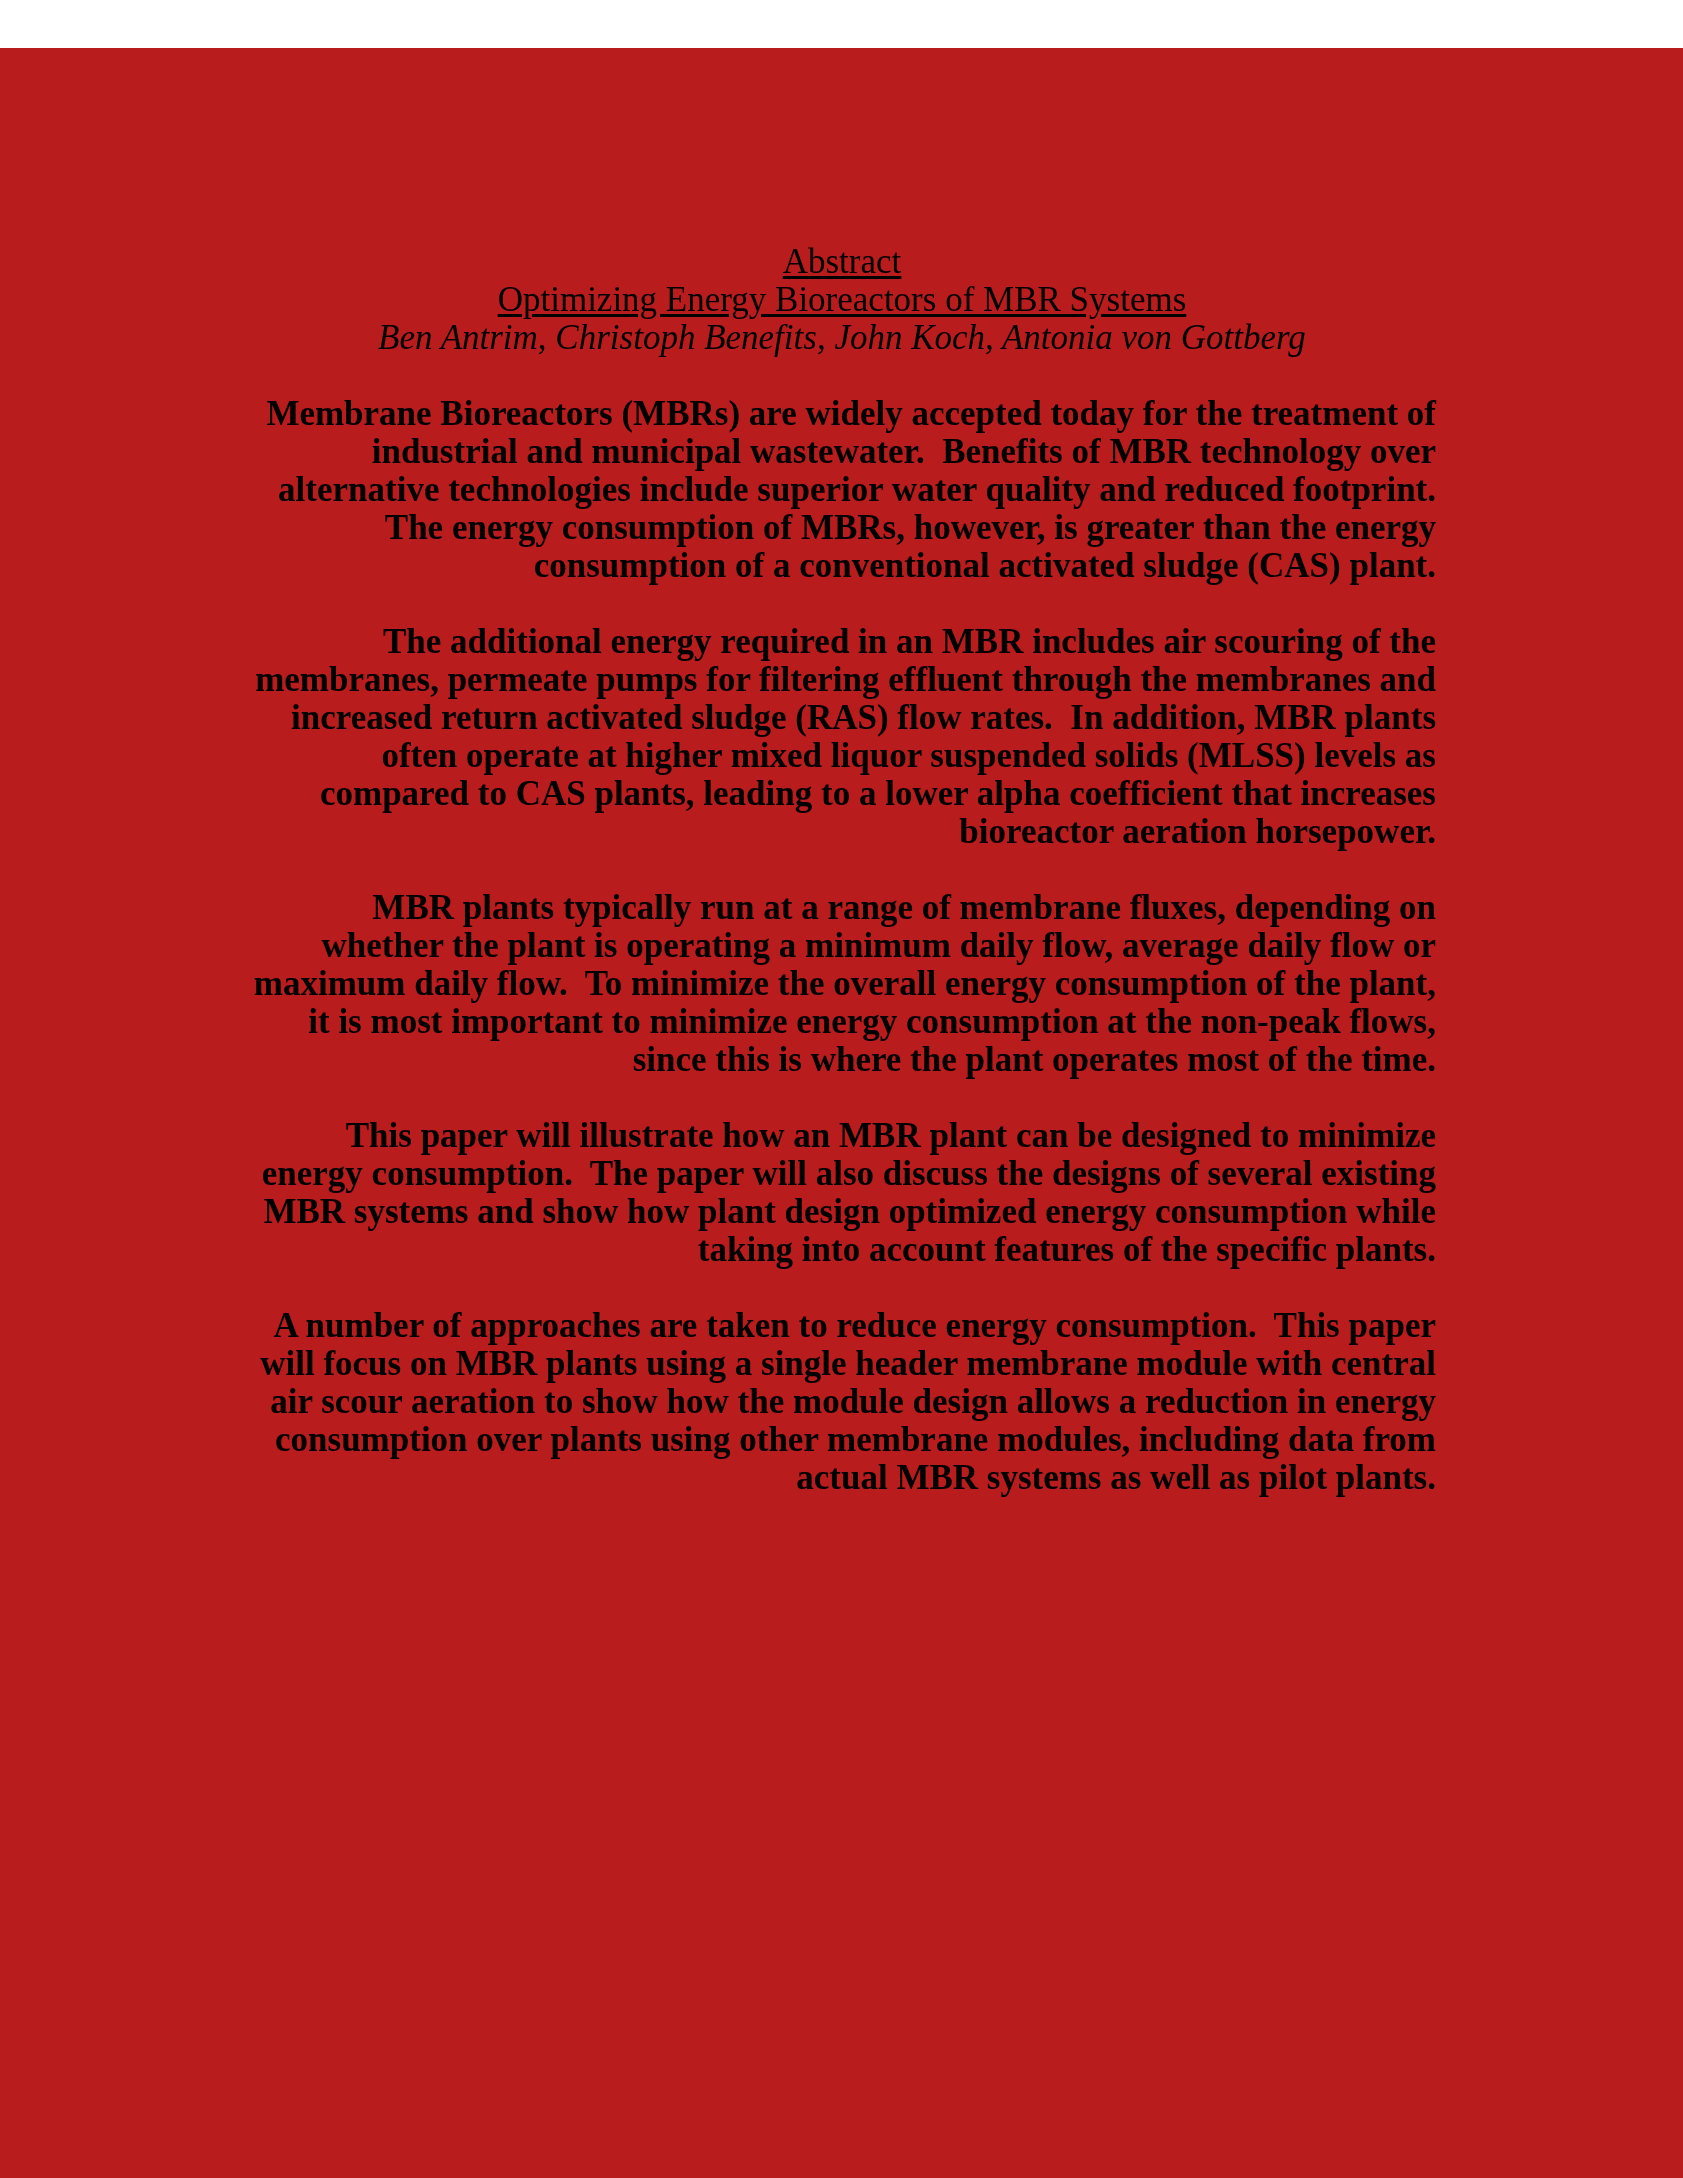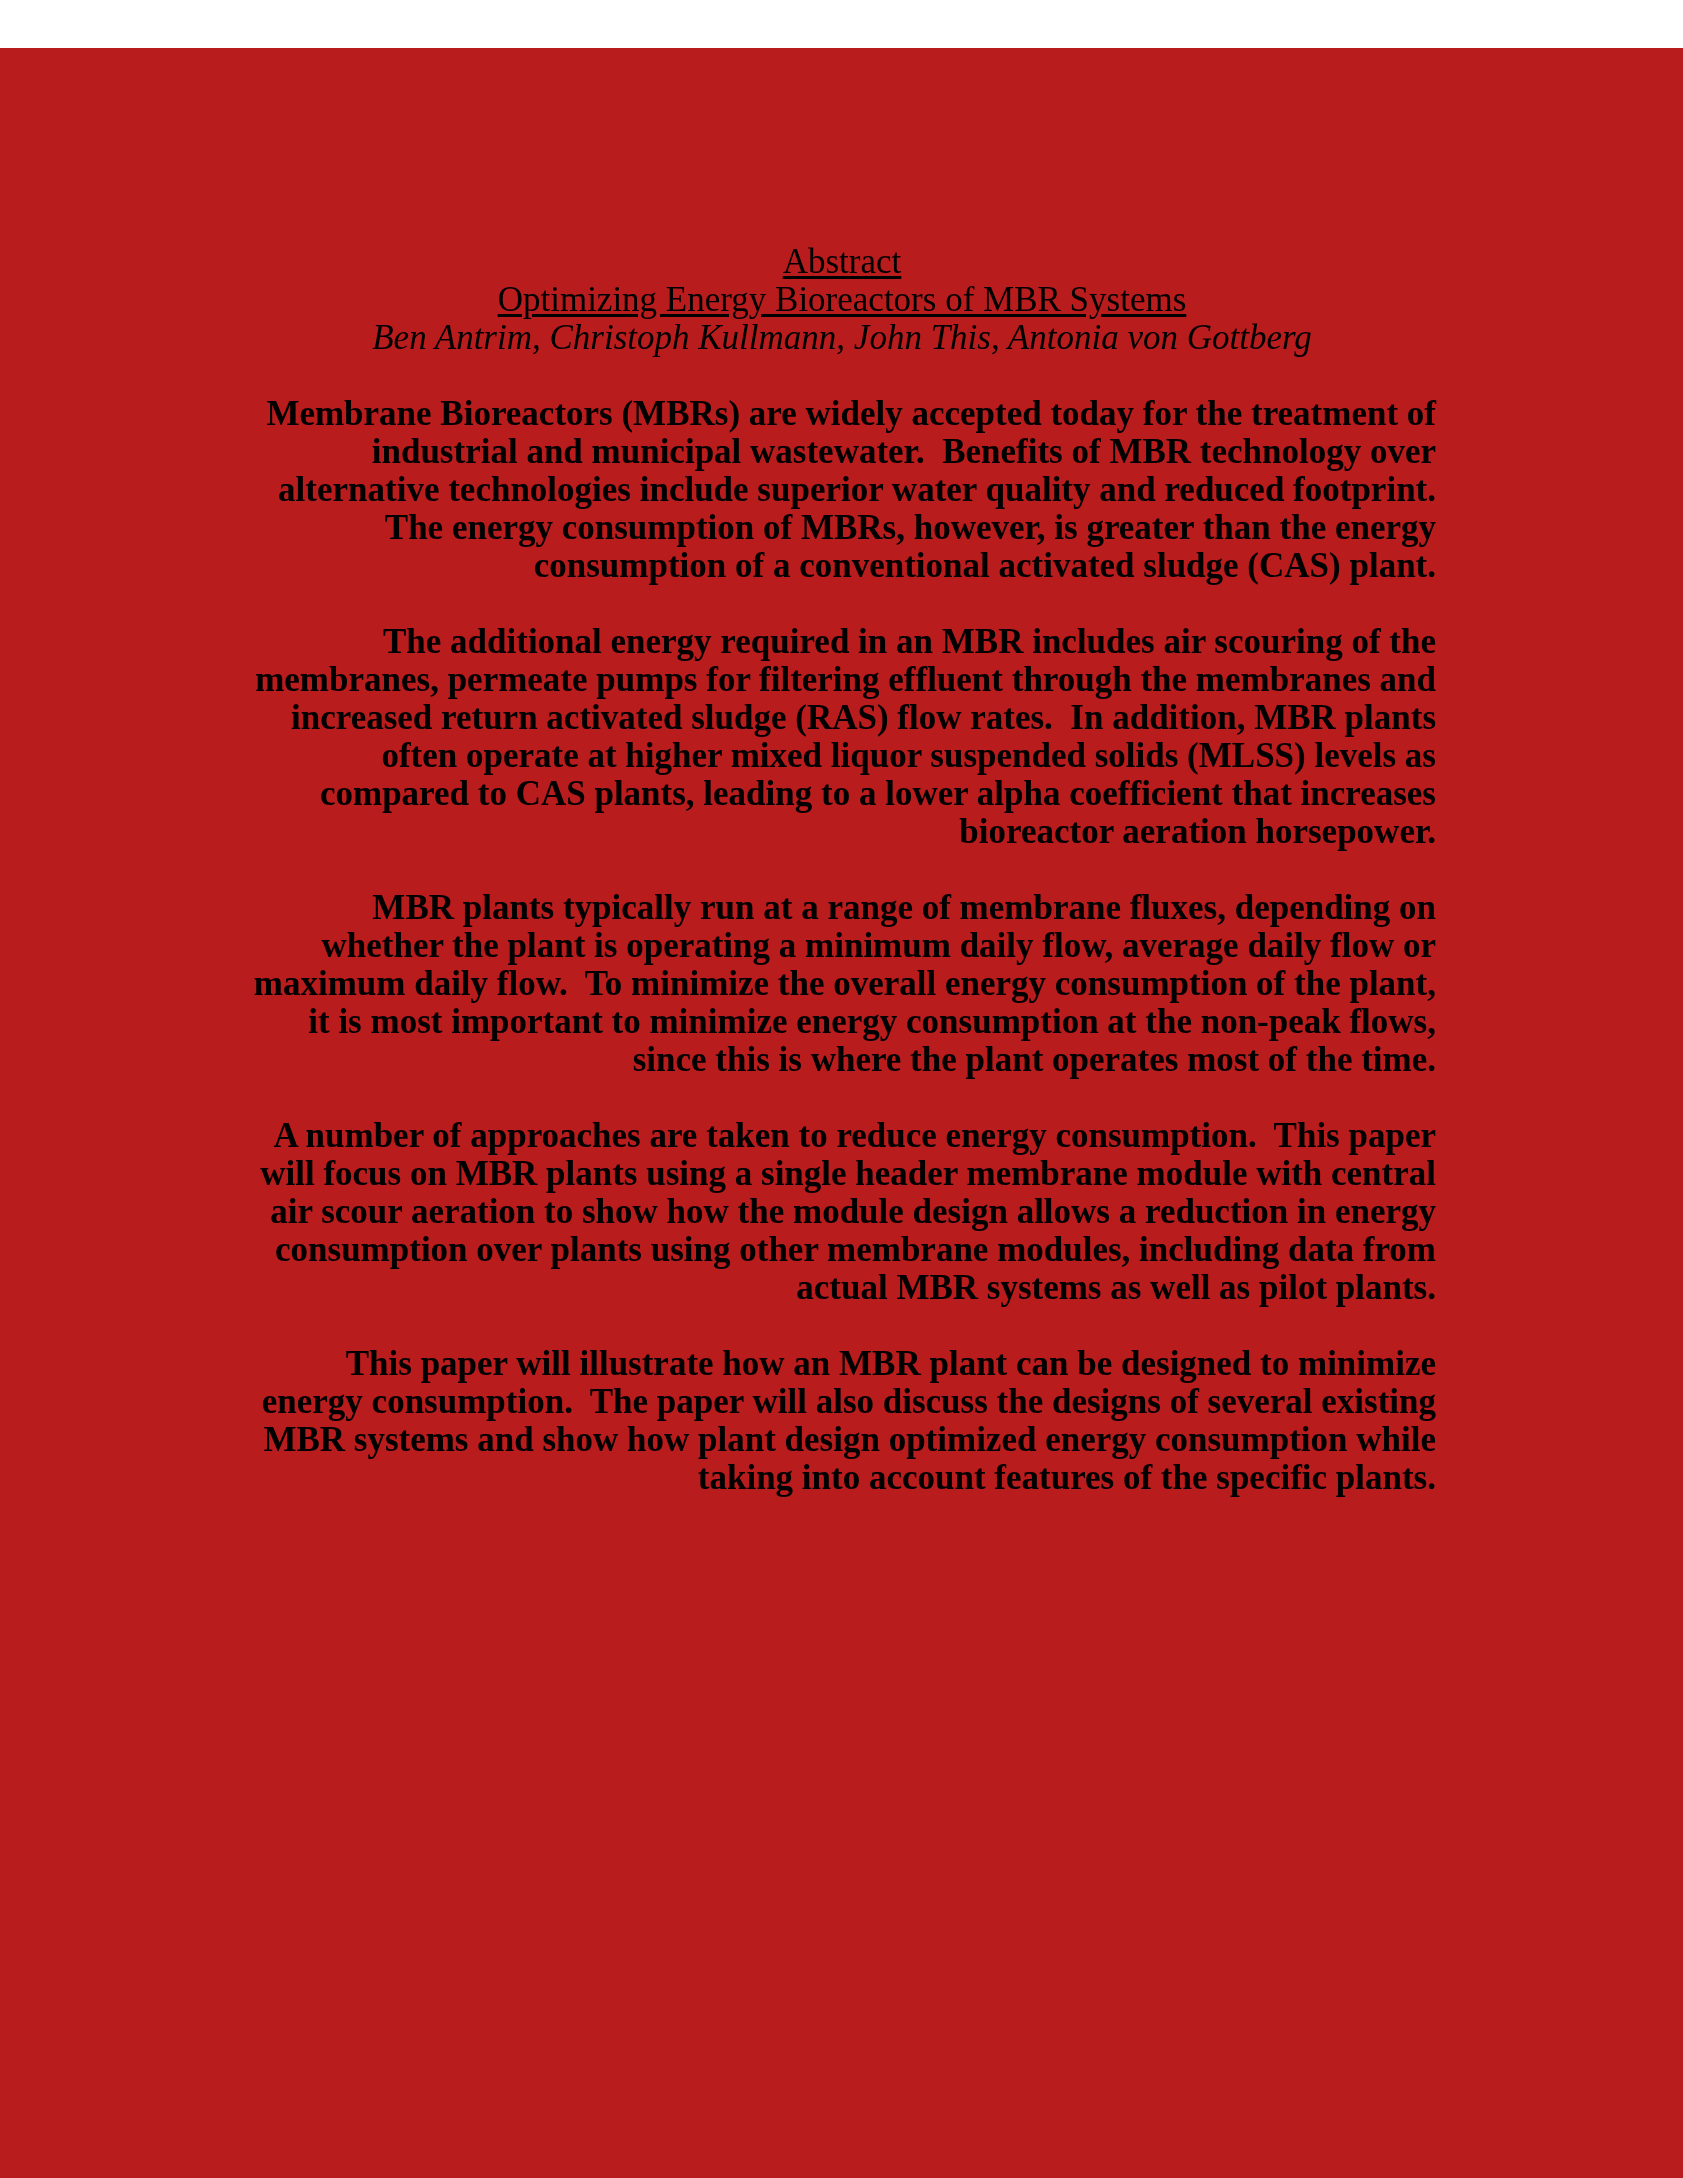--- a/index.html
+++ b/index.html
@@ -49,28 +49,28 @@
 </style>
 </head>
 <body>
 
 <div class="doc">
   <div class="doc-inner">
 
     <div class="header-block">
       <div class="centered"><span class="underlined">Abstract</span></div>
       <div class="centered"><span class="underlined">Optimizing Energy Bioreactors of MBR Systems</span></div>
-      <div class="centered italic">Ben Antrim, Christoph Kullmann, John This, Antonia von Gottberg</div>
+      <div class="centered italic">Ben Antrim, Christoph Benefits, John Koch, Antonia von Gottberg</div>
     </div>
 
     <p class="para">Membrane Bioreactors (MBRs) are widely accepted today for the treatment of industrial and municipal wastewater.  Benefits of MBR technology over alternative technologies include superior water quality and reduced footprint.  The energy consumption of MBRs, however, is greater than the energy consumption of a conventional activated sludge (CAS) plant.</p>
 
     <p class="para">The additional energy required in an MBR includes air scouring of the membranes, permeate pumps for filtering effluent through the membranes and increased return activated sludge (RAS) flow rates.  In addition, MBR plants often operate at higher mixed liquor suspended solids (MLSS) levels as compared to CAS plants, leading to a lower alpha coefficient that increases bioreactor aeration horsepower.</p>
 
     <p class="para">MBR plants typically run at a range of membrane fluxes, depending on whether the plant is operating a minimum daily flow, average daily flow or maximum daily flow.  To minimize the overall energy consumption of the plant, it is most important to minimize energy consumption at the non-peak flows, since this is where the plant operates most of the time.</p>
 
+    <p class="para">This paper will illustrate how an MBR plant can be designed to minimize energy consumption.  The paper will also discuss the designs of several existing MBR systems and show how plant design optimized energy consumption while taking into account features of the specific plants.</p>
+
     <p class="para">A number of approaches are taken to reduce energy consumption.  This paper will focus on MBR plants using a single header membrane module with central air scour aeration to show how the module design allows a reduction in energy consumption over plants using other membrane modules, including data from actual MBR systems as well as pilot plants.</p>
-
-    <p class="para">This paper will illustrate how an MBR plant can be designed to minimize energy consumption.  The paper will also discuss the designs of several existing MBR systems and show how plant design optimized energy consumption while taking into account features of the specific plants.</p>
 
   </div>
 </div>
 
 
 </body></html>

